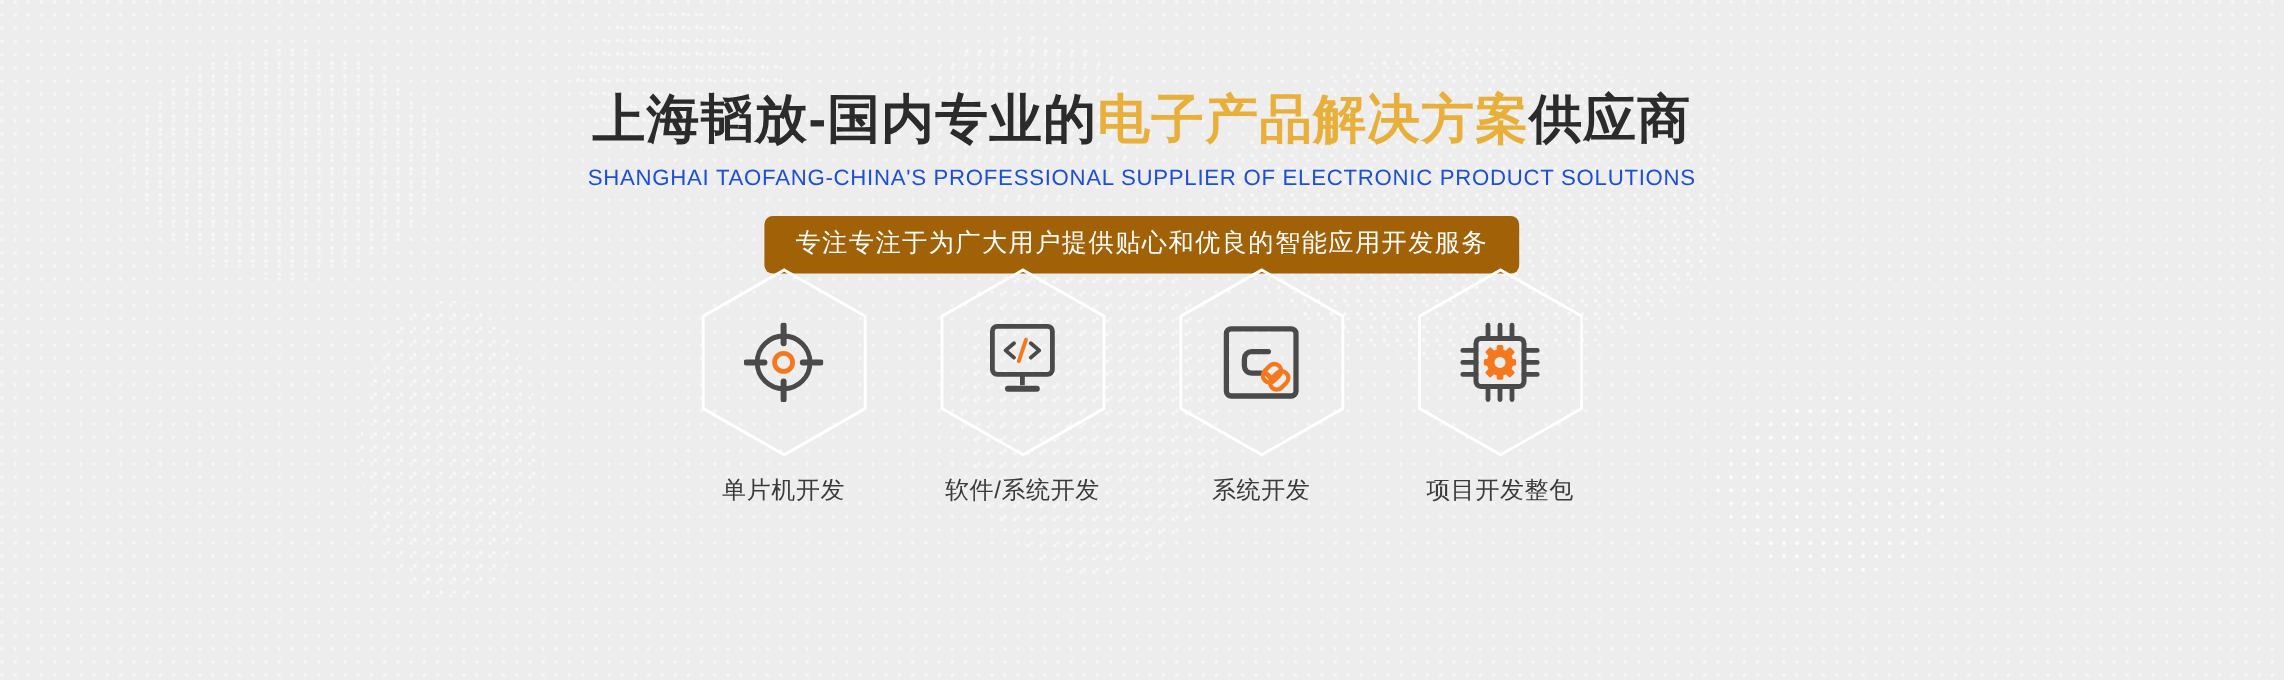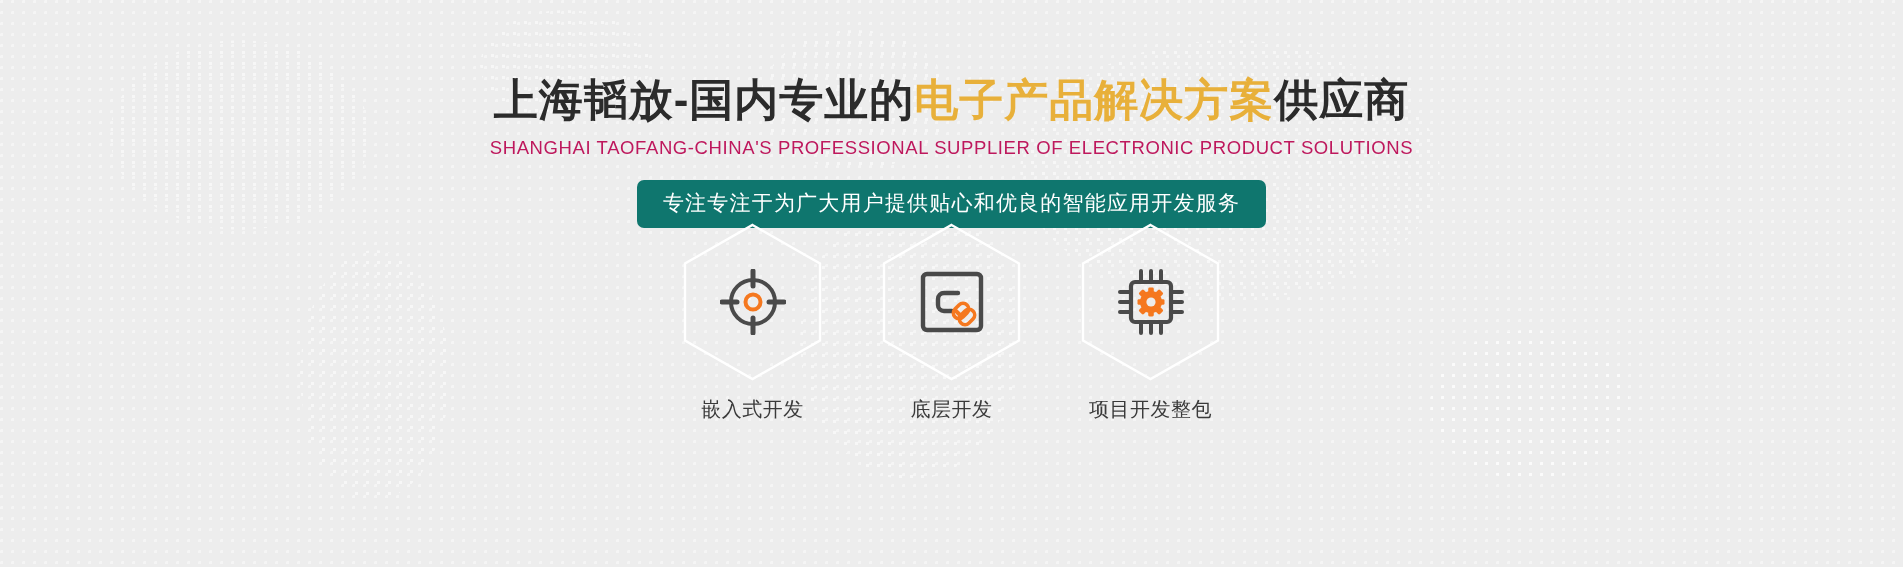--- a/index.html
+++ b/index.html
@@ -69,33 +69,33 @@
   .headline .accent {
     color: #e8b03a;
   }
 
   .subline {
     margin: 0;
     padding-top: 10px;
     font-size: 18.5px;
     line-height: 24px;
     letter-spacing: 0.6px;
-    color: #be185d;
+    color: #1d4ed8;
     font-weight: normal;
     white-space: nowrap;
   }
 
   .badge-wrap {
     margin-top: 20px;
     display: flex;
     justify-content: center;
   }
   .badge {
     display: inline-block;
-    background: #0f766e;
+    background: #a16207;
     color: #ffffff;
     font-size: 21px;
     line-height: 24px;
     letter-spacing: 1.2px;
     padding: 11px 26px 13px 26px;
     border-radius: 7px;
     white-space: nowrap;
   }
 
   
@@ -182,42 +182,60 @@
           <svg width="66" height="66" viewBox="0 0 66 66">
             <circle cx="33" cy="33" r="22" fill="none" stroke="#4a4a4a" stroke-width="4"></circle>
             <circle cx="33" cy="33" r="7.5" fill="none" stroke="#f5781f" stroke-width="4"></circle>
             <line x1="33" y1="2" x2="33" y2="17" stroke="#4a4a4a" stroke-width="5" stroke-linecap="round"></line>
             <line x1="33" y1="49" x2="33" y2="64" stroke="#4a4a4a" stroke-width="5" stroke-linecap="round"></line>
             <line x1="2" y1="33" x2="17" y2="33" stroke="#4a4a4a" stroke-width="5" stroke-linecap="round"></line>
             <line x1="49" y1="33" x2="64" y2="33" stroke="#4a4a4a" stroke-width="5" stroke-linecap="round"></line>
           </svg>
         </div>
       </div>
-      <div class="service-label">嵌入式开发</div>
-    </div>
-
-
+      <div class="service-label">单片机开发</div>
+    </div>
+
+
+    <div class="service">
+      <div class="hexwrap">
+        <svg class="hexborder" width="145" height="160" viewBox="0 0 145 160">
+          <polygon points="72.5,3 140,41.5 140,118.5 72.5,157 5,118.5 5,41.5" fill="none" stroke="#ffffff" stroke-width="2.4"></polygon>
+        </svg>
+        <div class="iconbox">
+          <svg width="66" height="64" viewBox="0 0 66 64">
+            <rect x="8" y="2" width="50" height="40" rx="4" fill="none" stroke="#4a4a4a" stroke-width="4"></rect>
+            <line x1="33" y1="42" x2="33" y2="51" stroke="#4a4a4a" stroke-width="4"></line>
+            <line x1="21" y1="54" x2="45" y2="54" stroke="#4a4a4a" stroke-width="5" stroke-linecap="round"></line>
+            <polyline points="26,16 19,22 26,28" fill="none" stroke="#4a4a4a" stroke-width="3.2" stroke-linecap="round" stroke-linejoin="round"></polyline>
+            <polyline points="40,16 47,22 40,28" fill="none" stroke="#4a4a4a" stroke-width="3.2" stroke-linecap="round" stroke-linejoin="round"></polyline>
+            <line x1="36" y1="13" x2="30" y2="31" stroke="#f5781f" stroke-width="3.2" stroke-linecap="round"></line>
+          </svg>
+        </div>
+      </div>
+      <div class="service-label">软件/系统开发</div>
+    </div>
 
 
     <div class="service">
       <div class="hexwrap">
         <svg class="hexborder" width="145" height="160" viewBox="0 0 145 160">
           <polygon points="72.5,3 140,41.5 140,118.5 72.5,157 5,118.5 5,41.5" fill="none" stroke="#ffffff" stroke-width="2.4"></polygon>
         </svg>
         <div class="iconbox">
           <svg width="64" height="62" viewBox="0 0 64 62">
             <rect x="3" y="3" width="58" height="56" rx="4" fill="none" stroke="#4a4a4a" stroke-width="4.4"></rect>
             <path d="M 38 22 L 24 22 A 6 6 0 0 0 18 28 L 18 34 A 6 6 0 0 0 24 40 L 32 40" fill="none" stroke="#4a4a4a" stroke-width="4.4" stroke-linecap="round"></path>
             <path d="M 36 40 L 41 45" fill="none" stroke="#f5781f" stroke-width="4" stroke-linecap="round"></path>
             <path d="M 39 34 A 5.6 5.6 0 0 1 47 42 L 43 46 A 5.6 5.6 0 0 1 35 38 Z" fill="none" stroke="#f5781f" stroke-width="3.6" stroke-linejoin="round"></path>
             <path d="M 45 40 A 5.6 5.6 0 0 1 53 48 L 49 52 A 5.6 5.6 0 0 1 41 44 Z" fill="none" stroke="#f5781f" stroke-width="3.6" stroke-linejoin="round"></path>
           </svg>
         </div>
       </div>
-      <div class="service-label">底层开发</div>
+      <div class="service-label">系统开发</div>
     </div>
 
     <div class="service">
       <div class="hexwrap">
         <svg class="hexborder" width="145" height="160" viewBox="0 0 145 160">
           <polygon points="72.5,3 140,41.5 140,118.5 72.5,157 5,118.5 5,41.5" fill="none" stroke="#ffffff" stroke-width="2.4"></polygon>
         </svg>
         <div class="iconbox">
           <svg width="70" height="70" viewBox="0 0 70 70">
             <rect x="15" y="15" width="40" height="40" rx="4" fill="none" stroke="#4a4a4a" stroke-width="4.2"></rect>

